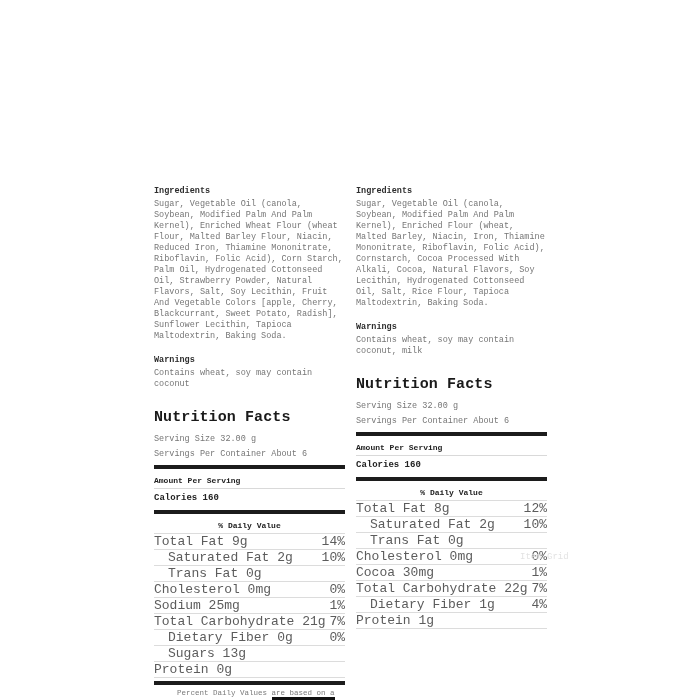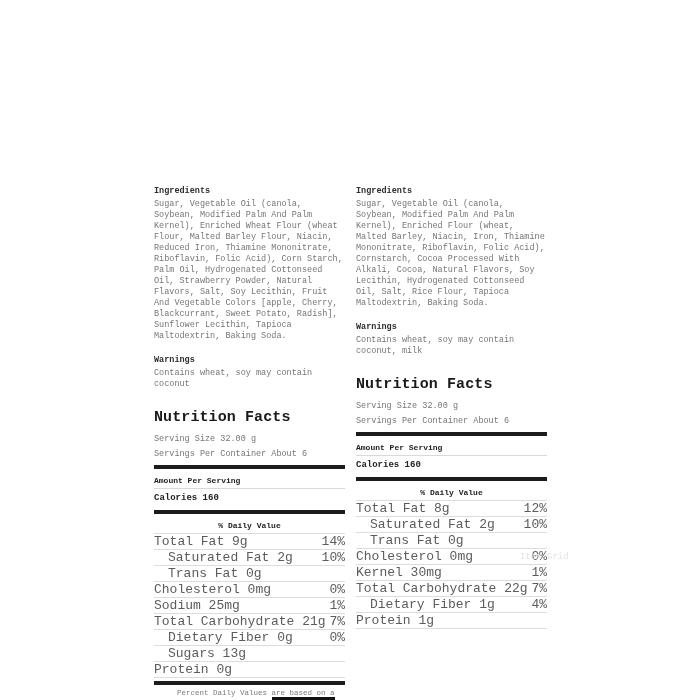--- a/index.html
+++ b/index.html
@@ -178,21 +178,21 @@
             </div>
             <div class="nf-row indent">
               <span class="nf-label">Trans Fat 0g</span>
               <span class="nf-value"></span>
             </div>
             <div class="nf-row">
               <span class="nf-label">Cholesterol 0mg</span>
               <span class="nf-value">0%</span>
             </div>
             <div class="nf-row">
-              <span class="nf-label">Kernel 30mg</span>
+              <span class="nf-label">Cocoa 30mg</span>
               <span class="nf-value">1%</span>
             </div>
             <div class="nf-row">
               <span class="nf-label">Total Carbohydrate 22g</span>
               <span class="nf-value">7%</span>
             </div>
             <div class="nf-row indent">
               <span class="nf-label">Dietary Fiber 1g</span>
               <span class="nf-value">4%</span>
             </div>

